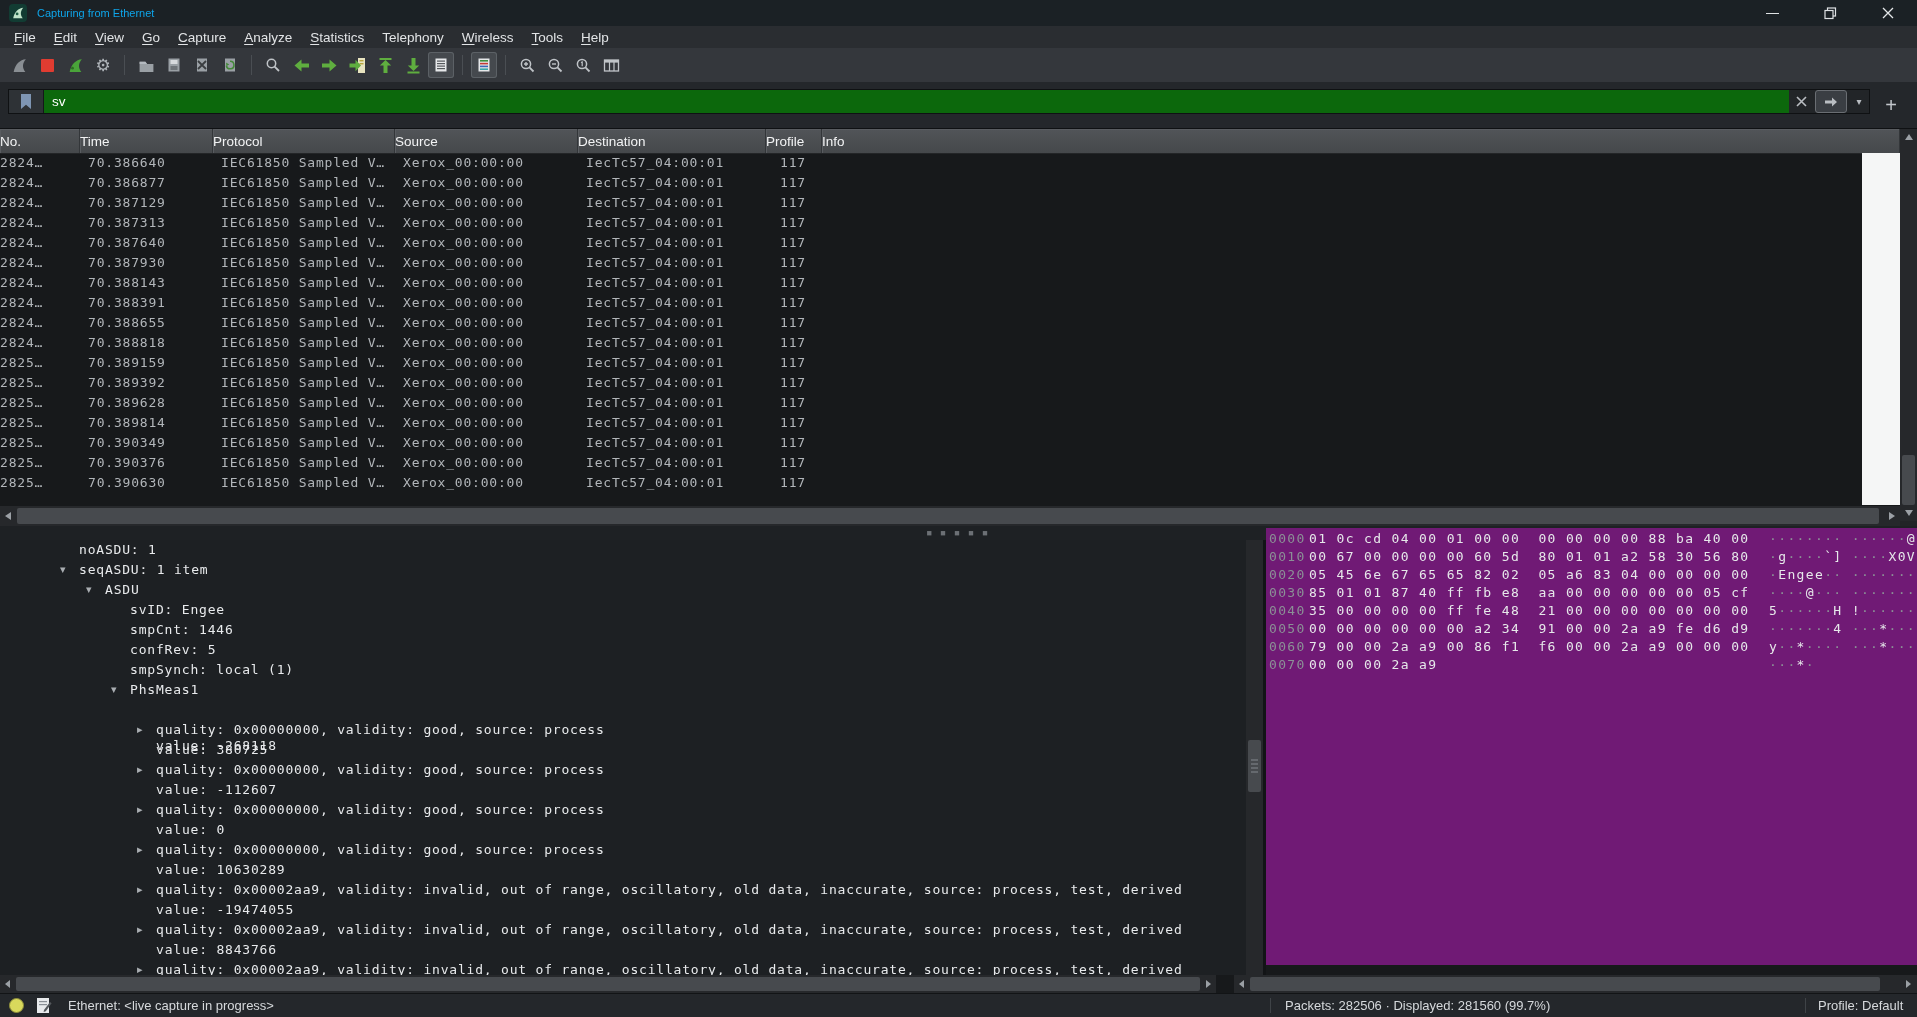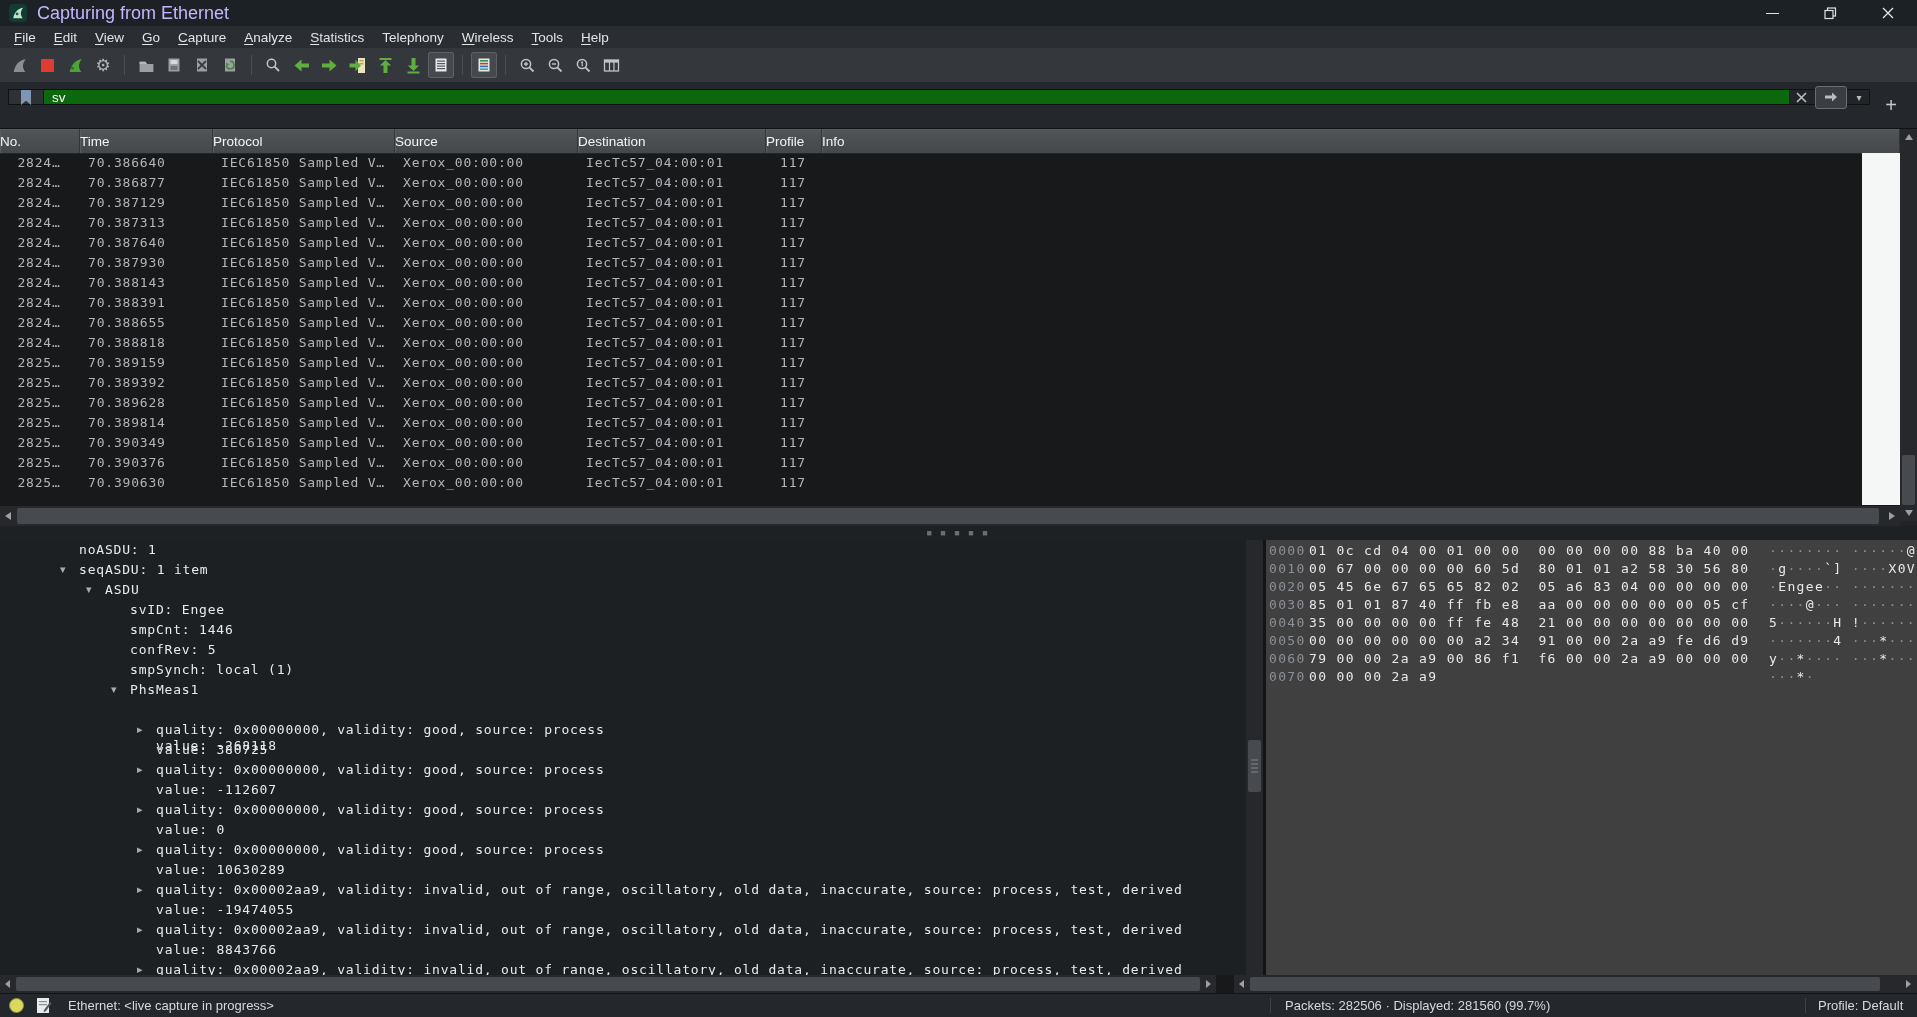--- a/index.html
+++ b/index.html
@@ -3,39 +3,39 @@
 <meta charset="utf-8">
 <style>
   html,body{margin:0;padding:0;background:#000;}
   .app{position:relative;width:1917px;height:1017px;background:#17191b;overflow:hidden;
        font-family:"Liberation Sans",sans-serif;-webkit-font-smoothing:antialiased;}
   
   .titlebar{position:absolute;left:0;top:0;width:100%;height:26px;background:#1b2125;
             display:flex;align-items:center;}
   .app-icon{width:18px;height:18px;margin-left:9px;border-radius:4px;background:#123c33;
             display:flex;align-items:center;justify-content:center;}
-  .title-text{margin-left:10px;color:#c4b5fd;font-size:18px;}
+  .title-text{margin-left:10px;color:#0ea5e9;font-size:11px;}
   .win-controls{margin-left:auto;display:flex;height:26px;}
   .win-btn{width:58px;height:26px;display:flex;align-items:center;justify-content:center;color:#dfe2e4;}
   
   .menubar{position:absolute;left:0;top:26px;width:100%;height:22px;background:#2a2d31;
            display:flex;align-items:center;padding-left:5px;color:#e2e4e6;font-size:13.5px;}
   .menu-item{padding:2px 9px;cursor:default;}
   .menu-item .u{text-decoration:underline;text-underline-offset:2px;}
   
   .toolbar{position:absolute;left:0;top:48px;width:100%;height:34px;background:#34373c;
            border-bottom:1px solid #1d1f22;display:flex;align-items:center;padding-left:6px;gap:2px;}
   .tb{width:26px;height:26px;display:flex;align-items:center;justify-content:center;border-radius:3px;}
   .tb.pressed{background:#45494e;box-shadow:inset 0 0 0 1px #5c6166;}
   .tb-sep{width:1px;height:20px;background:#4a4e53;margin:0 6px;}
   .gear-glyph{font-size:17px;color:#aeb3b8;line-height:1;}
   
   .filterbar{position:absolute;left:0;top:82px;width:100%;height:46px;background:#24272b;
              border-bottom:1px solid #0f1113;}
-  .filter-box{position:absolute;left:8px;top:7px;height:16px;width:1862px;background:#222528;
+  .filter-box{position:absolute;left:8px;top:7px;height:25px;width:1862px;background:#222528;
               border:1px solid #0f1113;border-radius:0;display:flex;align-items:stretch;box-sizing:border-box;}
   .bookmark-btn{width:34px;background:#2e3236;border-right:1px solid #15171a;display:flex;
                 align-items:center;justify-content:center;}
   .filter-input{flex:1;background:#0c680c;color:#ffffff;font-size:13.5px;display:flex;
                 align-items:center;padding-left:8px;}
   .filter-btn{width:24px;display:flex;align-items:center;justify-content:center;background:#222528;}
   .apply-btn{width:36px;display:flex;align-items:center;justify-content:center;background:#222528;}
   .apply-inner{width:30px;height:21px;border:1px solid #6a6e73;border-radius:3px;display:flex;
                align-items:center;justify-content:center;background:#3a3e43;}
   .caret-btn{width:20px;display:flex;align-items:center;justify-content:center;color:#b9bdc2;
@@ -46,21 +46,21 @@
   .pl-header{position:absolute;left:0;top:129px;width:1900px;height:24px;
              background:linear-gradient(#50535七,#46494c);background:linear-gradient(#515458,#45484b);
              display:grid;grid-template-columns:80px 133px 182px 183px 188px 56px auto;
              color:#f2f3f4;font-size:13.5px;border-bottom:1px solid #232527;}
   .pl-hcell{display:flex;align-items:center;border-right:1px solid #333639;
             box-shadow:inset 1px 1px 0 #595c60;white-space:nowrap;overflow:hidden;}
   .pl-rows{position:absolute;left:0;top:153px;width:1862px;}
   .pl-row{display:grid;grid-template-columns:80px 133px 182px 183px 188px 56px auto;height:20px;
           line-height:20px;color:#b2b6ba;font-family:"DejaVu Sans Mono",monospace;font-size:13px;
           letter-spacing:.8px;white-space:nowrap;}
-  .pl-row .c0{text-align:center;padding-right:2px;overflow:hidden;}
+  .pl-row .c0{text-align:left;padding-right:2px;overflow:hidden;}
   .pl-row .c1,.pl-row .c2,.pl-row .c3,.pl-row .c4{padding-left:8px;overflow:hidden;}
   .pl-row .c5{text-align:right;padding-right:16px;}
   .pl-minimap{position:absolute;left:1862px;top:153px;width:38px;height:352px;background:#f5f6f6;}
   .vscroll{position:absolute;background:#26282b;}
   .scroll-arrow{position:absolute;display:flex;align-items:center;justify-content:center;}
   .tri{width:0;height:0;}
   .thumb{position:absolute;background:#474a4e;border-radius:2px;}
   .hscroll{position:absolute;background:#26282b;}
   .corner{position:absolute;background:#222427;}
   
@@ -69,21 +69,21 @@
   .grip{color:#6c7075;font-size:9px;letter-spacing:3px;line-height:6px;}
   
   .details{position:absolute;left:0;top:540px;width:1246px;height:435px;background:#1d2023;overflow:hidden;}
   .d-line{position:relative;height:20px;line-height:20px;font-family:"DejaVu Sans Mono",monospace;
           font-size:13px;letter-spacing:.8px;color:#e8eaec;white-space:pre;}
   .d-arrow{position:absolute;top:0;color:#a9adb1;font-size:11px;font-family:"DejaVu Sans",sans-serif;}
   .d-text{position:absolute;top:0;}
   .details-vscroll{left:1246px;top:540px;width:17px;height:435px;}
   .pane-divider{position:absolute;left:1263px;top:540px;width:3px;height:435px;background:#121416;}
   
-  .hex{position:absolute;left:1266px;top:540px;width:651px;height:435px;background:#404040;overflow:hidden;padding-top:2px;}
+  .hex{position:absolute;left:1266px;top:528px;width:651px;height:435px;background:#701a75;overflow:hidden;padding-top:2px;}
   .h-row{position:relative;height:18px;line-height:18px;font-family:"DejaVu Sans Mono",monospace;
          font-size:13px;letter-spacing:1.35px;white-space:pre;}
   .h-off{position:absolute;left:3px;color:#8b9096;}
   .h-hex{position:absolute;left:43px;color:#e6e8ea;}
   .h-ascii{position:absolute;left:503px;color:#e6e8ea;}
   .h-ascii .dim{color:#8b9096;}
   
   .statusbar{position:absolute;left:0;top:993px;width:100%;height:24px;background:#24272b;
              border-top:1px solid #121416;color:#d6d9dc;font-size:13px;}
   .expert-dot{position:absolute;left:9px;top:4px;width:15px;height:15px;border-radius:50%;

